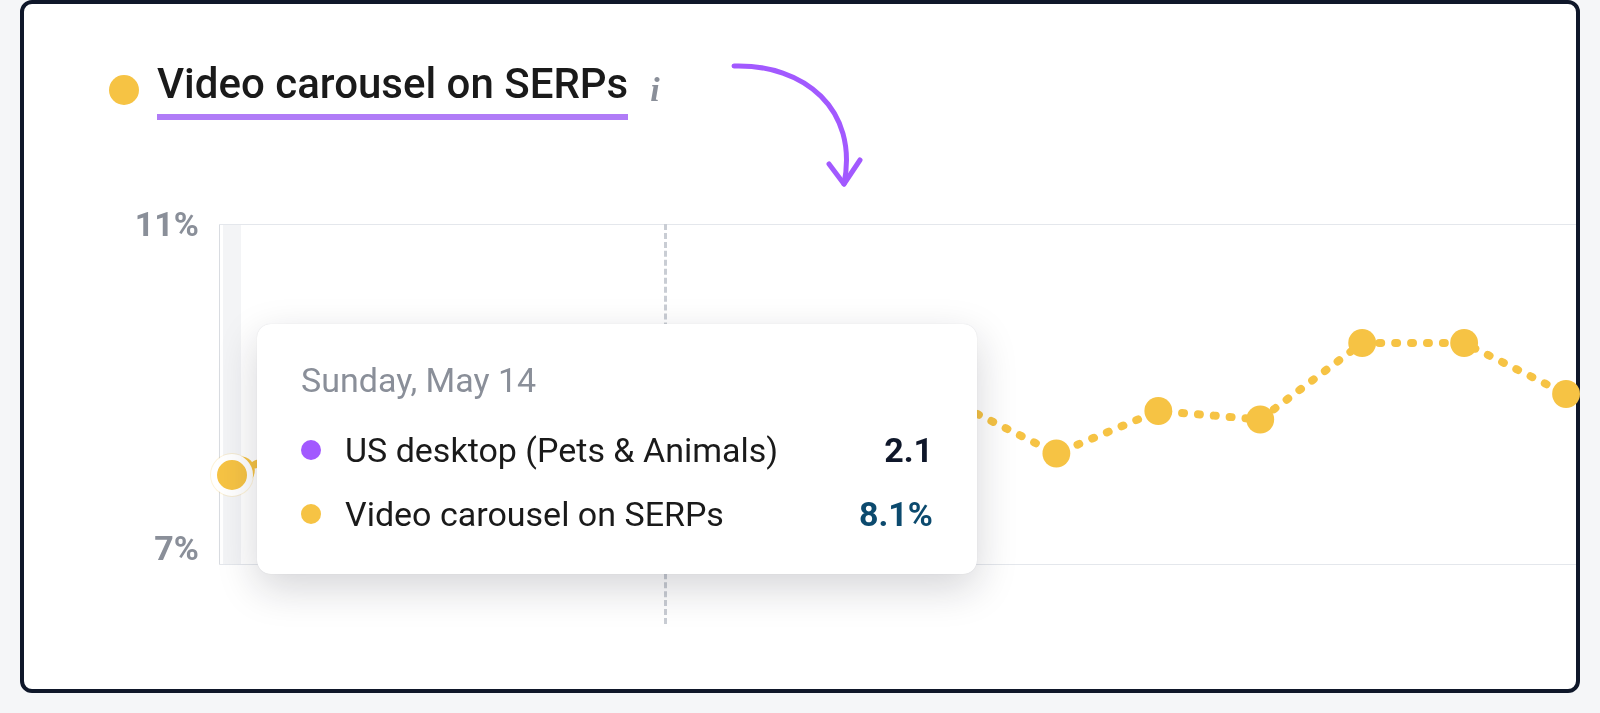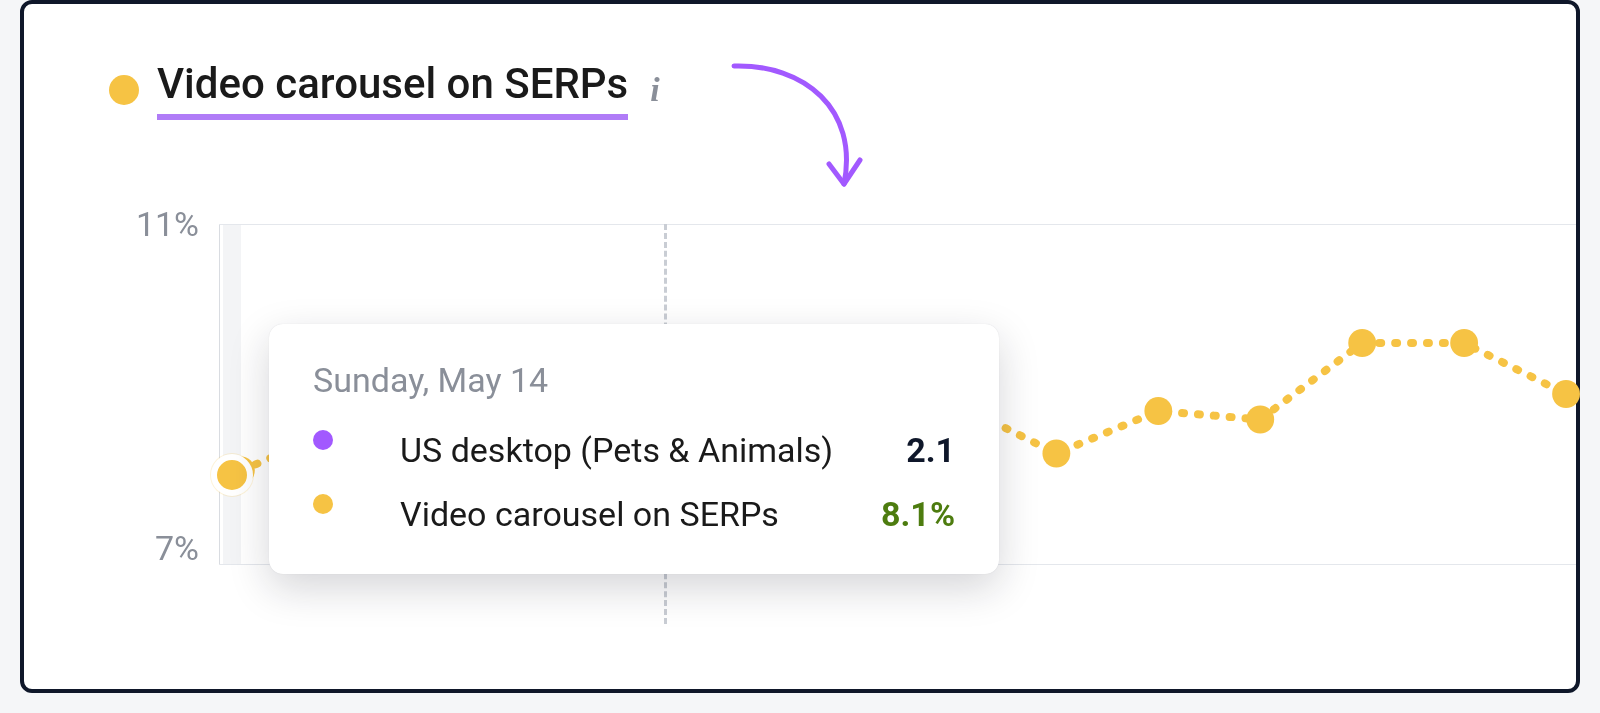--- a/index.html
+++ b/index.html
@@ -70,20 +70,21 @@
     right: 0;
     top: 200px;
     bottom: 20px;
   }
   .y-label {
     position: absolute;
     font-size: 34px;
     color: #8a8f99;
     text-align: right;
     width: 90px;
+    font-weight: bold;
   }
   .y-11 { left: 0; top: 0; }
   .y-7  { left: 0; top: 324px; }
 
   .plot {
     position: absolute;
     left: 110px;
     top: 20px;
     right: 0;
     height: 340px;
@@ -129,39 +130,39 @@
     padding: 36px 44px 40px 44px;
     min-width: 720px;
   }
   .tooltip-date {
     font-size: 34px;
     color: #8a8f99;
     margin-bottom: 30px;
   }
   .tooltip-row {
     display: flex;
+    align-items: center;
     font-size: 34px;
     color: #1a1a1a;
     margin-top: 24px;
-    gap: 43px;
   }
   .tooltip-dot {
     width: 20px;
     height: 20px;
     border-radius: 50%;
     margin-right: 24px;
     flex-shrink: 0;
   }
   .tooltip-label { flex: 1; }
   .tooltip-val {
     font-weight: 700;
     margin-left: 30px;
   }
   .val-green { color: #0f172a; }
-  .val-dark  { color: #4d7c0f; }
+  .val-dark  { color: #0c4a6e; }
 
   
   .edge-marker {
     position: absolute;
     width: 42px;
     height: 42px;
     border-radius: 50%;
     background: #f6c344;
     border: 6px solid #ffffff;
     box-shadow: 0 0 0 1px #f6c34433;
@@ -211,21 +212,21 @@
             <circle cx="1047.3846153846155" cy="195.50000000000006" r="14" fill="#f6c344"></circle>
             <circle cx="1149.923076923077" cy="119.00000000000003" r="14" fill="#f6c344"></circle>
             <circle cx="1252.4615384615386" cy="119.00000000000003" r="14" fill="#f6c344"></circle>
             <circle cx="1355" cy="170" r="14" fill="#f6c344"></circle>
           </g>
       </svg>
 
       <div class="edge-marker" style="left:-8px; top:230px"></div>
     </div>
 
-    <div class="tooltip" style="left:160px; top:120px">
+    <div class="tooltip" style="left:148px; top:120px">
       <div class="tooltip-date">Sunday, May 14</div>
       <div class="tooltip-row">
         <span class="tooltip-dot" style="background:#a259ff"></span>
         <span class="tooltip-label">US desktop (Pets &amp; Animals)</span>
         <span class="tooltip-val val-green">2.1</span>
       </div>
       <div class="tooltip-row">
         <span class="tooltip-dot" style="background:#f6c344"></span>
         <span class="tooltip-label">Video carousel on SERPs</span>
         <span class="tooltip-val val-dark">8.1%</span>

